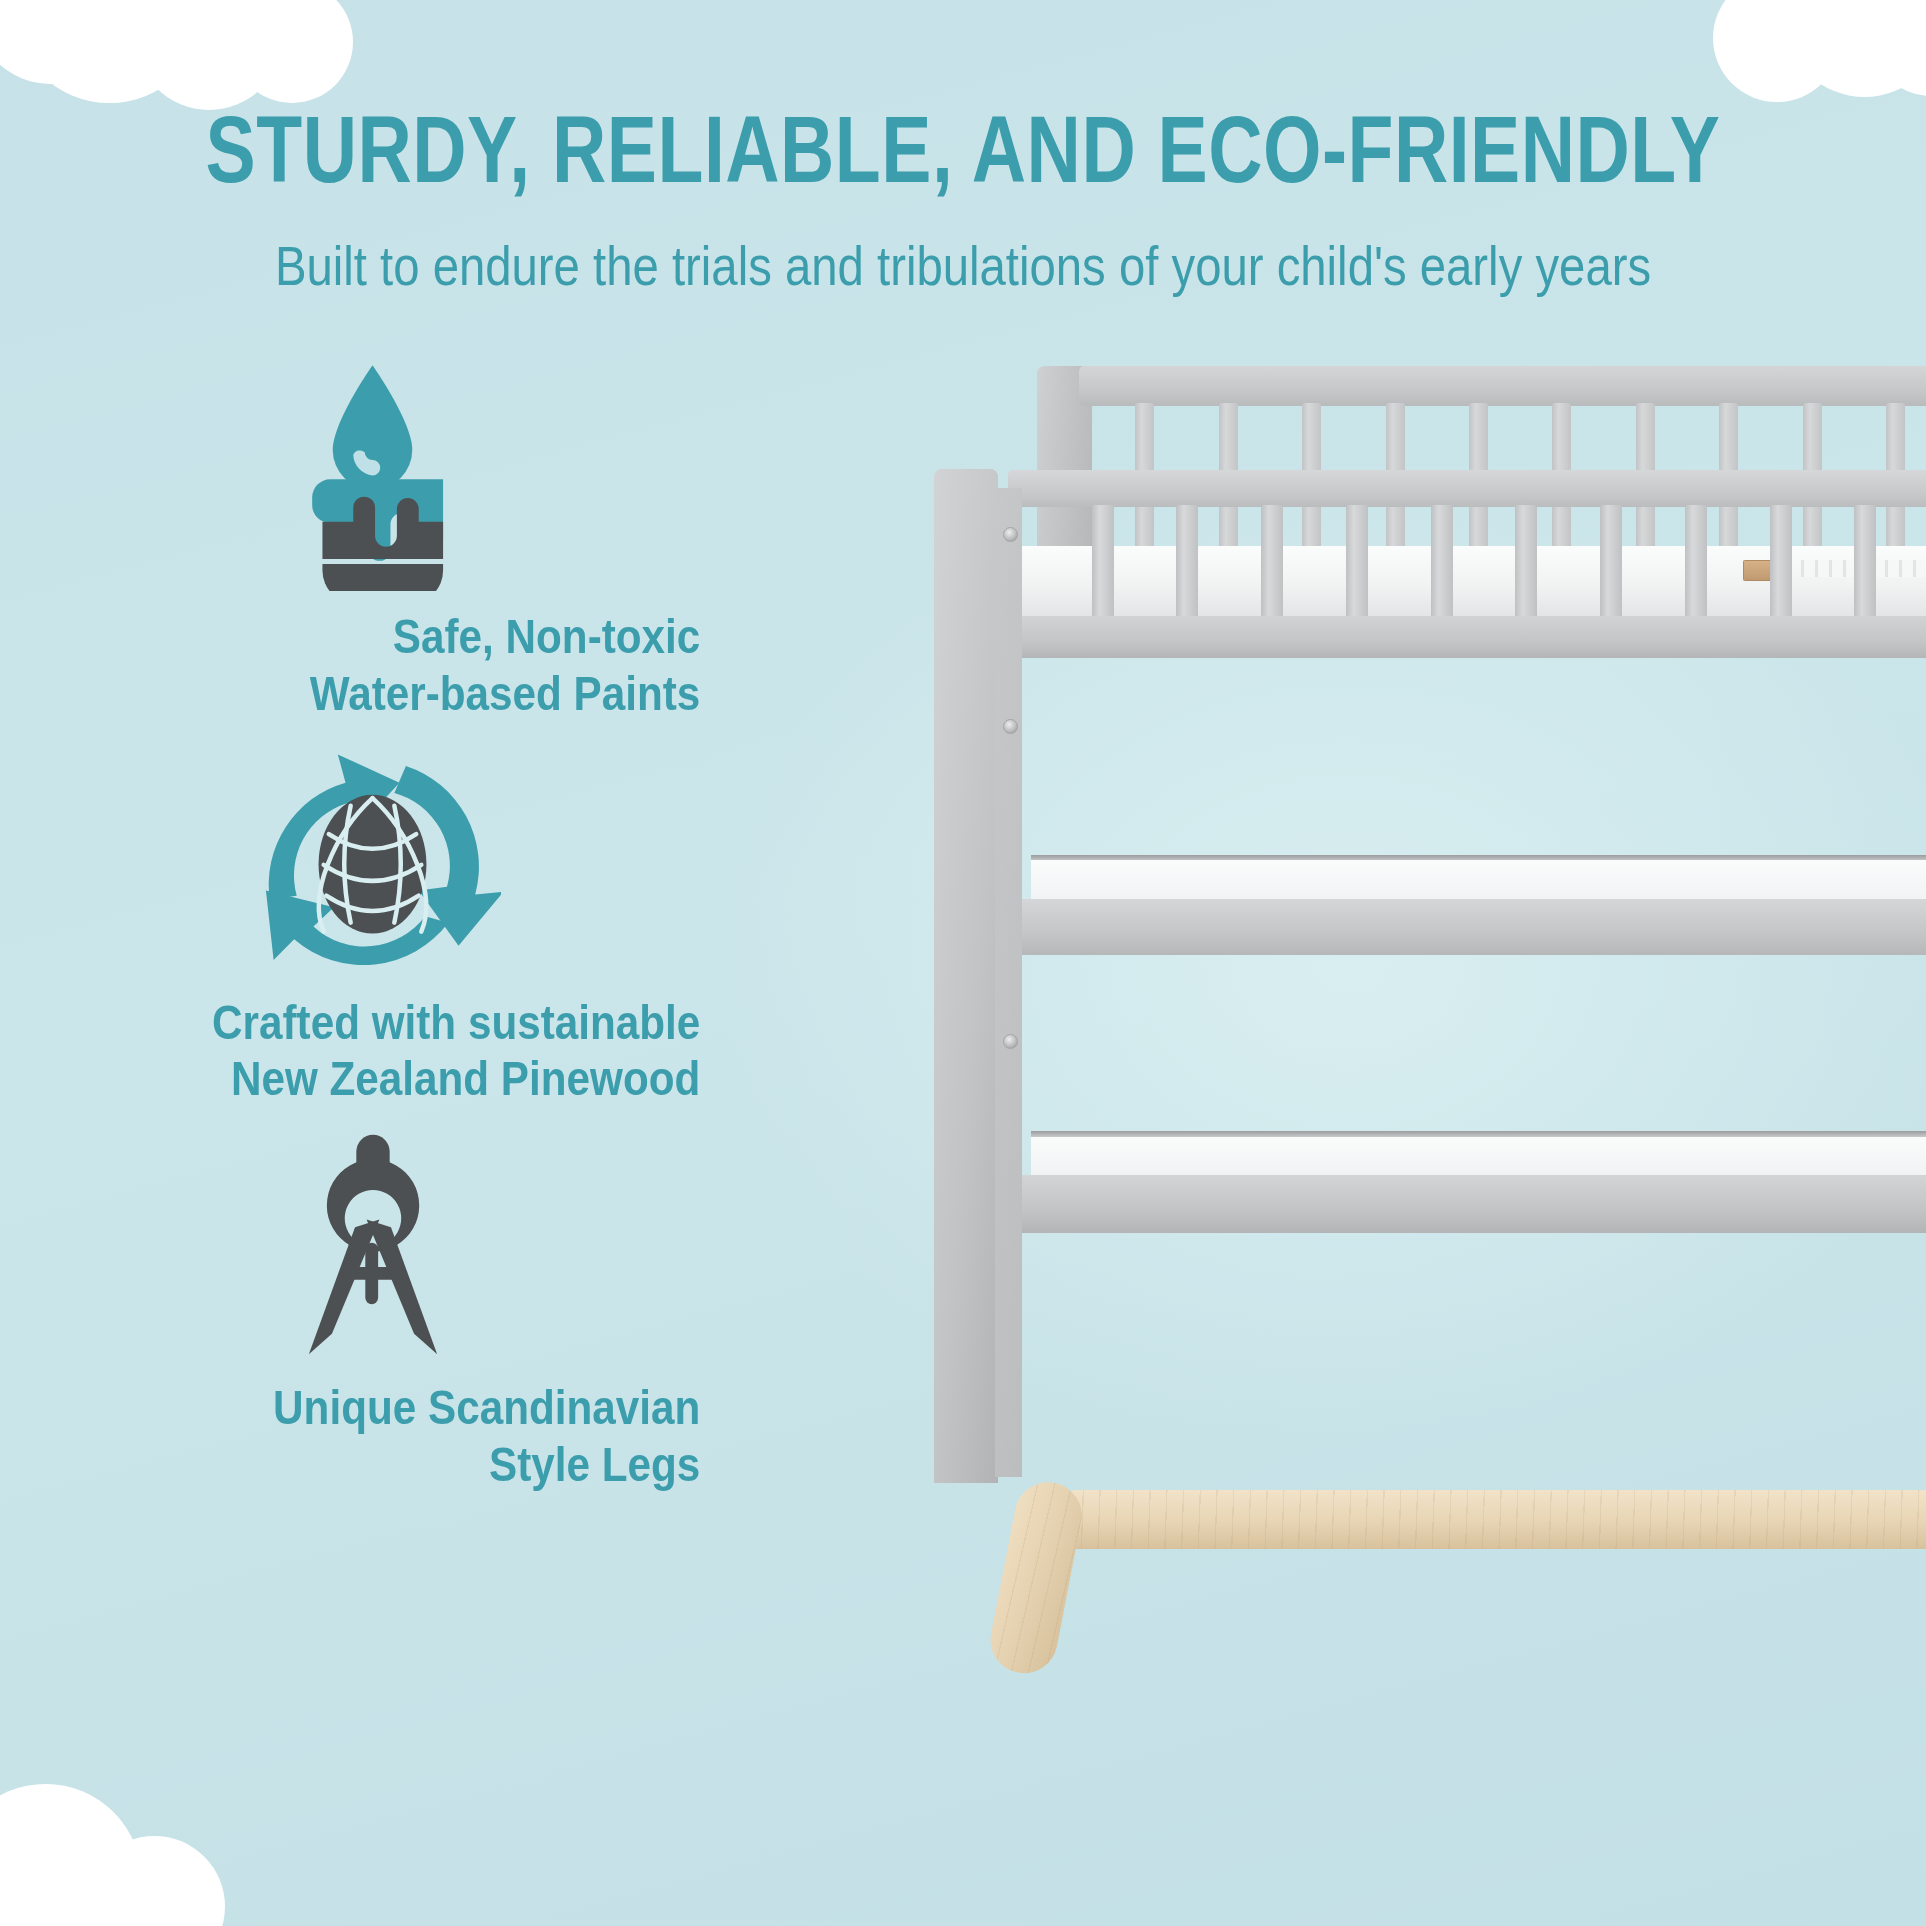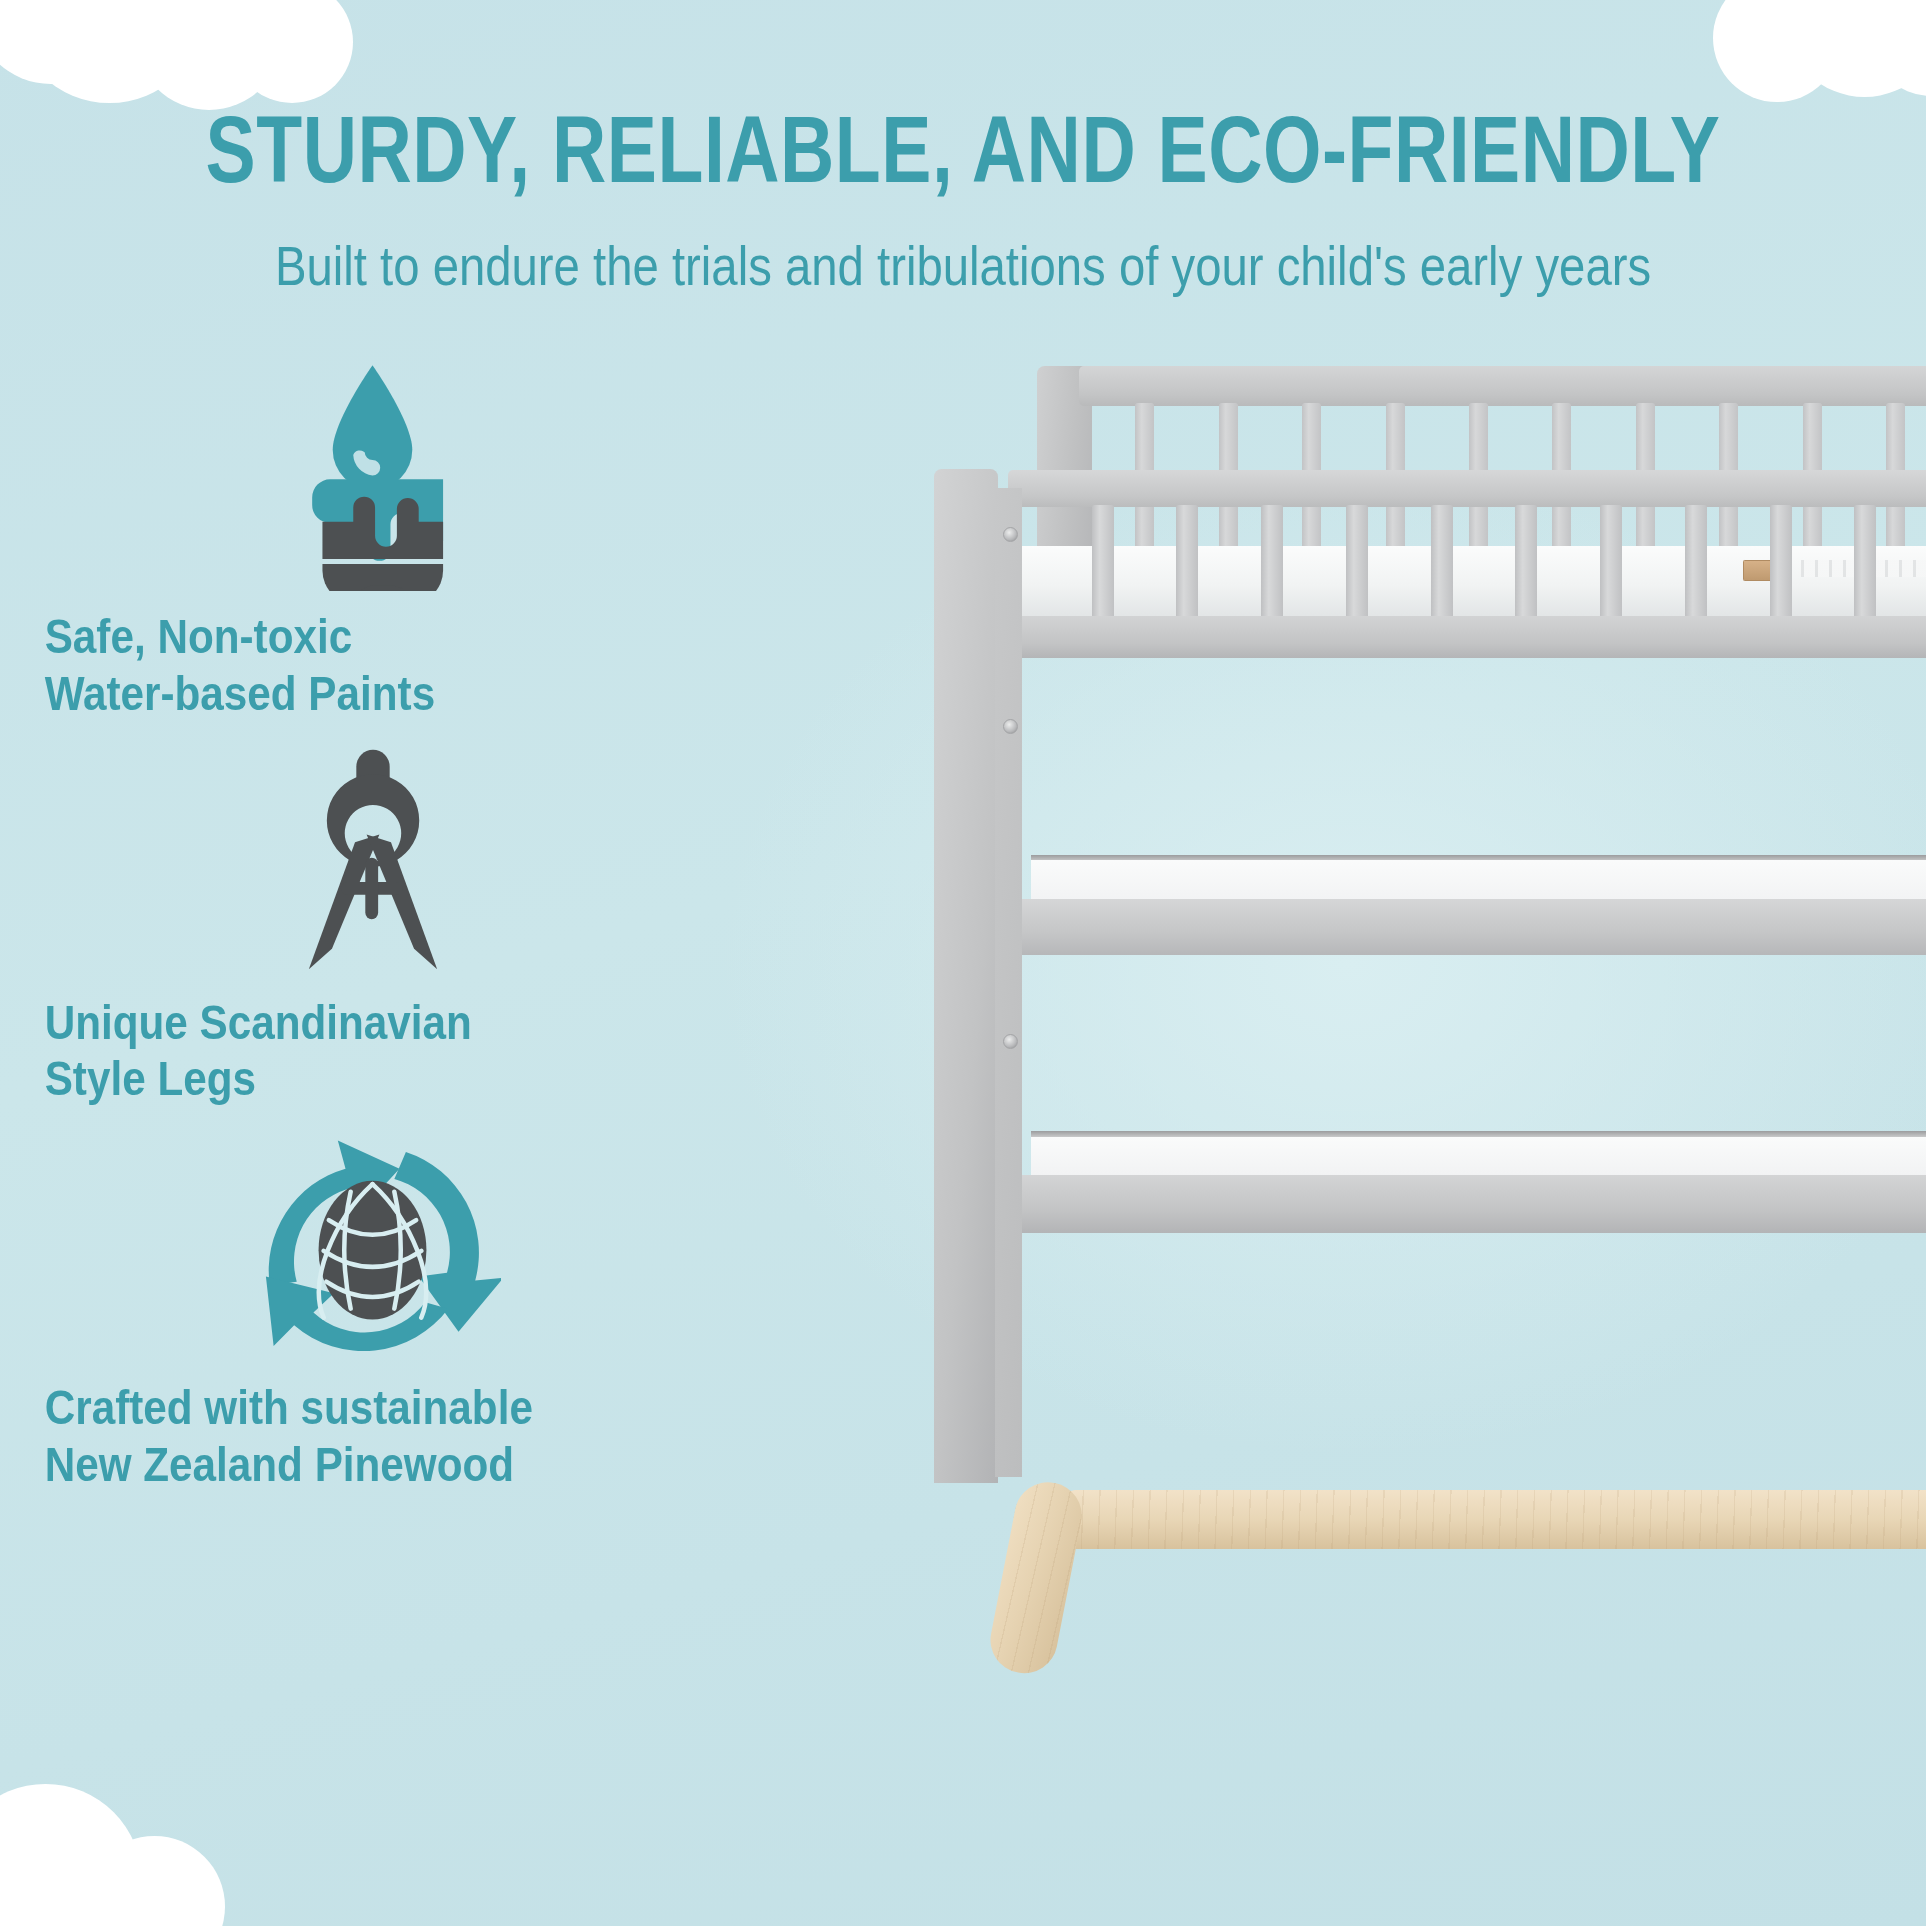--- a/index.html
+++ b/index.html
@@ -92,21 +92,21 @@
 
   
   .features {
     position: absolute;
     left: 0;
     top: 347px;
     width: 745px;
   }
   .feature {
     position: relative;
-    text-align: left;
+    text-align: right;
     margin-bottom: 10.3px;
   }
   .feature-icon {
     height: 257px;
     display: flex;
     align-items: center;
     justify-content: center;
   }
   .feature-icon svg { display: block; }
   .feature-label {
@@ -294,40 +294,20 @@
           <rect x="122" y="352" width="88" height="130" rx="30" fill="#4d5052"></rect>
           <rect x="152" y="412" width="28" height="28" fill="#c9e4e9"></rect>
         </svg>
       </div>
       <div class="feature-label">Safe, Non-toxic
 Water-based Paints</div>
     </div>
 
     <div class="feature">
       <div class="feature-icon">
-        <svg width="180" height="231" viewBox="0 0 280 360">
-          <g fill="#4d5052">
-            <rect x="114" y="6" width="52" height="80" rx="26"></rect>
-            <path d="M140 44 a72 72 0 1 0 0.1 0 Z M140 92 a44 44 0 1 1 -0.1 0 Z"></path>
-
-            <path d="M112 150 l38 -12 l-74 178 l-36 32 Z"></path>
-
-            <path d="M168 150 l-38 -12 l74 178 l36 32 Z"></path>
-
-            <rect x="90" y="212" width="96" height="20" rx="10"></rect>
-            <rect x="128" y="174" width="20" height="96" rx="10"></rect>
-          </g>
-        </svg>
-      </div>
-      <div class="feature-label">Unique Scandinavian
-Style Legs</div>
-    </div>
-
-    <div class="feature">
-      <div class="feature-icon">
         <svg width="257" height="244" viewBox="0 0 400 380">
           <g fill="#3c9eac">
 
             <path d="M40 250 a165 165 0 0 1 118 -182 l-12 -44 l96 44 l-70 76 l-12 -44 a118 118 0 0 0 -78 144 Z"></path>
 
             <path d="M252 42 a165 165 0 0 1 108 200 l44 -4 l-70 84 l-62 -86 l44 -6 a118 118 0 0 0 -82 -146 Z"></path>
 
             <path d="M318 286 a165 165 0 0 1 -240 26 l-32 32 l-12 -108 l106 26 l-32 30 a118 118 0 0 0 174 -16 Z"></path>
           </g>
 
@@ -341,20 +321,40 @@
             <path d="M200 92  q-46 42 -70 104 q-24 62 -6 104"></path>
             <path d="M200 92  q46 42 70 104 q24 62 6 104"></path>
             <path d="M166 104 q-20 90 0 182"></path>
             <path d="M234 104 q20 90 0 182"></path>
           </g>
         </svg>
       </div>
       <div class="feature-label">Crafted with sustainable
 New Zealand Pinewood</div>
     </div>
+
+    <div class="feature">
+      <div class="feature-icon">
+        <svg width="180" height="231" viewBox="0 0 280 360">
+          <g fill="#4d5052">
+            <rect x="114" y="6" width="52" height="80" rx="26"></rect>
+            <path d="M140 44 a72 72 0 1 0 0.1 0 Z M140 92 a44 44 0 1 1 -0.1 0 Z"></path>
+
+            <path d="M112 150 l38 -12 l-74 178 l-36 32 Z"></path>
+
+            <path d="M168 150 l-38 -12 l74 178 l36 32 Z"></path>
+
+            <rect x="90" y="212" width="96" height="20" rx="10"></rect>
+            <rect x="128" y="174" width="20" height="96" rx="10"></rect>
+          </g>
+        </svg>
+      </div>
+      <div class="feature-label">Unique Scandinavian
+Style Legs</div>
+    </div>
   </div>
 
   <div id="product">
 
     <div class="piece post-upper"></div>
     <div class="piece rail-top"></div>
     <div class="piece spindle-up" style="left:204px"></div>
     <div class="piece spindle-up" style="left:288px"></div>
     <div class="piece spindle-up" style="left:371px"></div>
     <div class="piece spindle-up" style="left:455px"></div>

